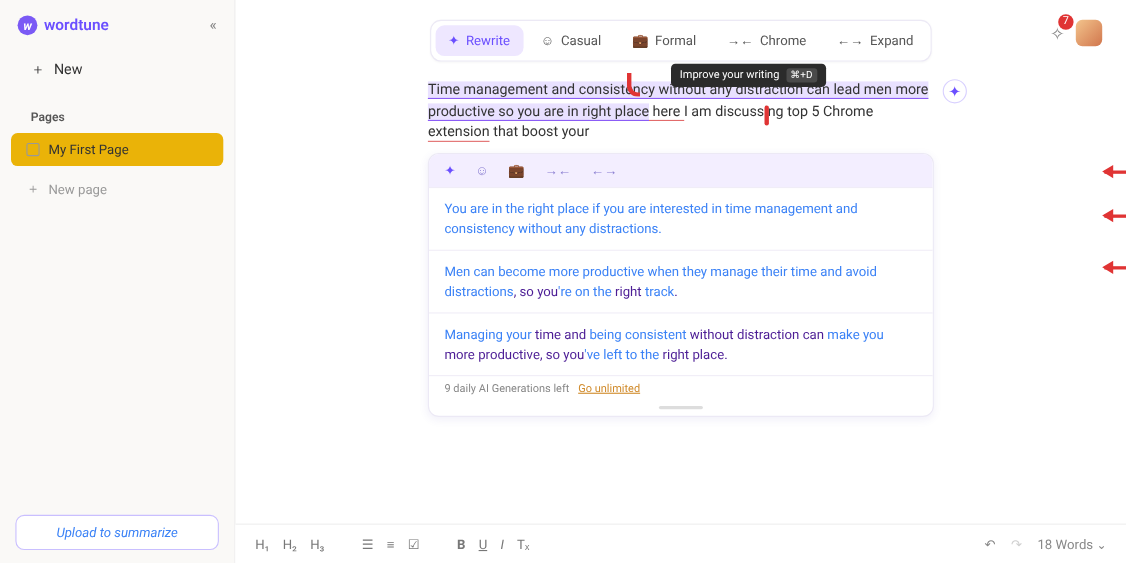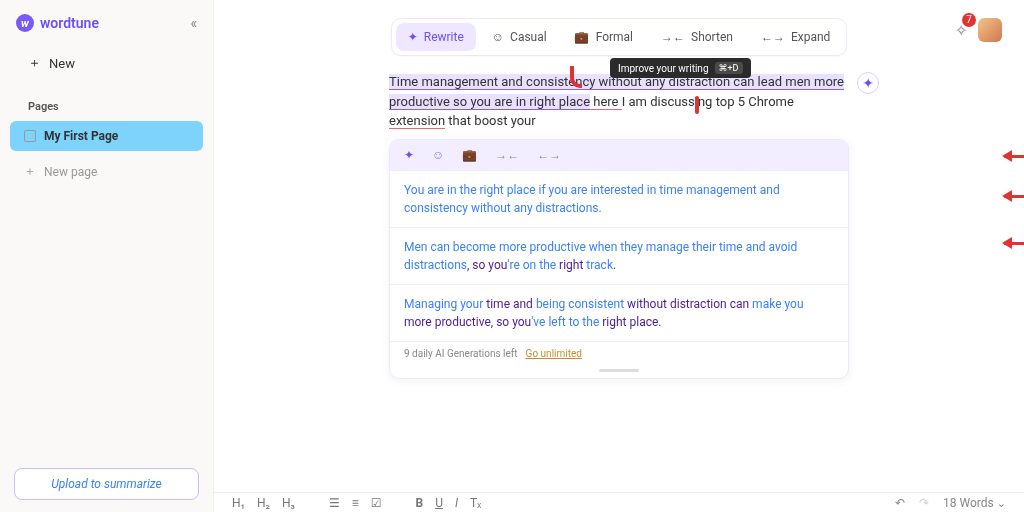--- a/index.html
+++ b/index.html
@@ -6,21 +6,21 @@
   body { background:#fff; width:1024px; height:512px; overflow:hidden; position:relative; }
   .app { display:flex; width:100%; height:100%; }
   .sidebar { width:214px; background:#faf9f7; border-right:1px solid #eee; display:flex; flex-direction:column; }
   .sb-head { display:flex; align-items:center; justify-content:space-between; padding:14px 16px 10px 16px; }
   .brand { display:flex; align-items:center; gap:6px; color:#6b4fff; font-weight:600; font-size:14px; }
   .brand-logo { width:18px; height:18px; border-radius:50%; background:#7a5af5; display:flex; align-items:center; justify-content:center; color:#fff; font-style:italic; font-size:11px; font-weight:700;}
   .collapse-btn { color:#888; cursor:pointer; font-size:14px; }
   .new-btn { display:flex; align-items:center; gap:8px; padding:8px 14px; margin:4px 14px 14px 14px; font-size:13px; color:#333; cursor:pointer;}
   .sb-section-title { font-size:11px; color:#555; padding:6px 28px; font-weight:600;}
   .sb-item { display:flex; align-items:center; gap:8px; font-size:12px; padding:8px 14px; margin:2px 10px; border-radius:6px; cursor:pointer; color:#555;}
-  .sb-item.active { background:#7dd3fc; color:#333;font-weight:bold; }
+  .sb-item.active { background:#eab308; color:#333; }
   .sb-item .doc-icon { width:12px; height:12px; border:1px solid #999; border-radius:2px; }
   .new-page { color:#999; }
   .sb-foot { margin-top:auto; padding:12px 14px; }
   .upload-btn { width:100%; border:1px solid #c9bfff; color:#3b82f6; background:#fff; font-size:12px; padding:8px 0; border-radius:8px; cursor:pointer;font-style:italic; }
   .main { flex:1; display:flex; flex-direction:column; position:relative; }
   .top-right { position:absolute; top:18px; right:22px; display:flex; align-items:center; gap:10px;}
   .notif { position:relative; font-size:16px; color:#888; cursor:pointer;}
   .badge { position:absolute; top:-8px; right:-8px; background:#e03434; color:#fff; font-size:10px; border-radius:50%; width:14px; height:14px; display:flex; align-items:center; justify-content:center; }
   .avatar { width:24px; height:24px; border-radius:6px; background:linear-gradient(135deg,#f3c48c,#d1764d); }
   .toolbar { display:flex; align-items:center; gap:4px; background:#fff; border:1px solid #ece9f5; border-radius:10px; padding:4px; margin:18px auto 6px auto; width:fit-content; box-shadow:0 1px 2px rgba(0,0,0,.03);}
@@ -37,21 +37,21 @@
   .panel { margin-top:8px; border:1px solid #ece9f5; border-radius:10px; box-shadow:0 2px 8px rgba(80,60,180,.08); background:#fff; overflow:hidden;}
   .panel-tabs { display:flex; gap:18px; padding:8px 14px; background:#f3eeff; }
   .ptab { font-size:12px; color:#8a7ed1; cursor:pointer; }
   .ptab.active { color:#6b4fff; }
   .suggestion { padding:10px 14px; border-top:1px solid #f0edf7; font-size:12px; line-height:1.5; cursor:pointer;}
   .s-purple { color:#3b82f6; }
   .s-grey { color:#4c1d95; }
   .panel-foot { padding:6px 14px; font-size:10px; color:#888; border-top:1px solid #f0edf7; display:flex; gap:8px; }
   .go-unl { color:#d08a2a; text-decoration:underline; cursor:pointer;}
   .drag { width:40px; height:3px; background:#ddd; border-radius:2px; margin:4px auto 6px auto;}
-  .bottombar { position:absolute; bottom:0; left:214px; right:0; height:20px; border-top:1px solid #eee; display:flex; align-items:center; padding:0 18px; background:#fff;}
+  .bottombar { position:absolute; bottom:0; left:214px; right:0; height:36px; border-top:1px solid #eee; display:flex; align-items:center; padding:0 18px; background:#fff;}
   .fmt-group { display:flex; align-items:center; gap:12px; color:#777; font-size:12px;}
   .fmt-group span { cursor:pointer; }
   .bb-right { margin-left:auto; display:flex; align-items:center; gap:14px; color:#888; font-size:12px;}
   .chev { font-size:11px; }
   .arrow { position:absolute; height:3px; background:#e03434; }
   .arrow::before { content:""; position:absolute; left:-8px; top:-5px; border:6px solid transparent; border-right:10px solid #e03434; }
   .red-mark1 { position:absolute; left:356px; top:66px; width:12px; height:22px; border-left:4px solid #e03434; border-bottom:4px solid #e03434; border-radius:0 0 0 10px;}
   .red-mark2 { position:absolute; left:481px; top:96px; width:4px; height:18px; background:#e03434; border-radius:2px;}
 </style>
 </head>
@@ -101,21 +101,21 @@
       <div class="tb-btn">
           <span class="ic">☺</span>
           <span>Casual</span>
         </div>
       <div class="tb-btn">
           <span class="ic">💼</span>
           <span>Formal</span>
         </div>
       <div class="tb-btn">
           <span class="ic">→←</span>
-          <span>Shorten</span>
+          <span>Chrome</span>
         </div>
       <div class="tb-btn">
           <span class="ic">←→</span>
           <span>Expand</span>
         </div>
     </div>
 
     <div class="tooltip">
       <span>Improve your writing</span>
       <span class="kbd">⌘+D</span>

